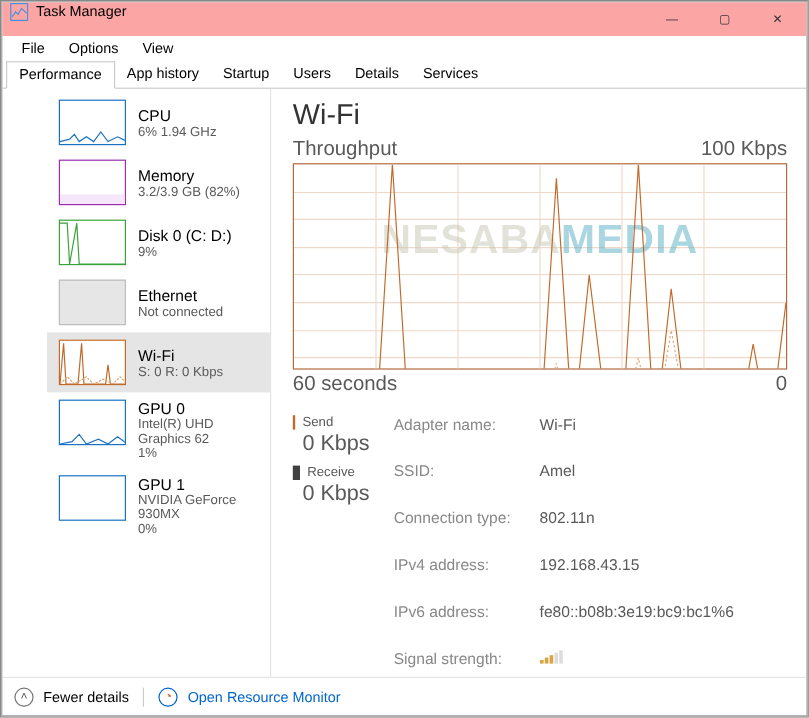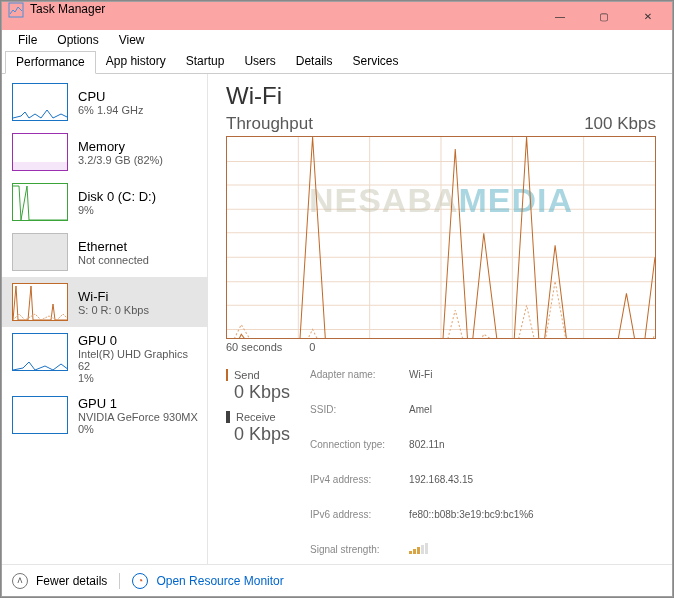--- a/index.html
+++ b/index.html
@@ -9,47 +9,47 @@
   .titlebar .app-icon { width: 16px; height: 16px; margin: 0 6px 0 4px; }
   .titlebar .title { font-size: 12px; color: #000; flex: 1; }
   .titlebar .win-controls { display: flex; }
   .titlebar .win-btn { width: 44px; height: 28px; display: flex; align-items: center; justify-content: center; color: #333; font-size: 10px; }
   .menubar { height: 20px; display: flex; align-items: center; padding: 0 6px; border-bottom: 1px solid transparent; }
   .menubar .menu-item { font-size: 12px; color: #000; padding: 0 10px; }
   .tabbar { height: 24px; display: flex; padding: 0 3px; border-bottom: 1px solid #ccc; }
   .tabbar .tab { padding: 3px 10px 0 10px; font-size: 12px; color: #000; position: relative; top:1px; }
   .tabbar .tab.active { border: 1px solid #ccc; border-bottom: 1px solid #fff; background: #fff; }
   .content { flex: 1; display: flex; overflow: hidden; }
-  .sidebar { width: 206px; border-right: 1px solid #e5e5e5; overflow-y: auto; padding: 3px 0; }
+  .sidebar { width: 187px; border-right: 1px solid #e5e5e5; overflow-y: auto; padding: 3px 0; margin-left: 37px; }
   .side-item { display: flex; padding: 6px 6px 6px 10px; }
   .side-item.selected { background: #e5e5e5; }
   .side-item .thumb { width: 56px; height: 38px; border: 1px solid #b0b0b0; background: #fff; margin-right: 10px; flex-shrink: 0; position: relative; overflow: hidden; }
   .side-item .info { display: flex; flex-direction: column; justify-content: center; min-width: 0; }
   .side-item .name { font-size: 13px; color: #000; white-space: nowrap; overflow: hidden; text-overflow: ellipsis; }
   .side-item .sub { font-size: 11px; color: #595959; white-space: nowrap; overflow: hidden; text-overflow: ellipsis; }
   .main { flex: 1; padding: 8px 16px 8px 18px; display: flex; flex-direction: column; min-width: 0; }
   .main-header { display: flex; align-items: baseline; margin-bottom: 4px; }
   .main-title { font-size: 24px; font-weight: normal; color: #333; margin-right: 16px; }
   .main-sub { font-size: 12px; color: #595959; flex:1; white-space: nowrap; overflow: hidden; text-overflow: ellipsis; }
   .graph-labels { display: flex; justify-content: space-between; font-size: 17px; color: #595959; margin-bottom: 2px; }
   .graph { height: 236px; border: 1px solid #b36a3d; position: relative; overflow: hidden; }
   .graph .grid { position: absolute; inset: 0; }
   .graph .grid line { stroke: #eed9c9; stroke-width: 1; }
   .graph .line-dark { stroke: #c06a2a; stroke-width: 1; fill: none; }
   .graph .line-light { stroke: #e2a574; stroke-width: 1; fill: none; stroke-dasharray: 2 2; }
   .graph .watermark { position: absolute; top: 44px; left: 0; right: 0; text-align: center; font-size: 34px; font-weight: bold; color: rgba(120,170,170,0.35); letter-spacing: 1px; }
   .graph .watermark .w1 { color: rgba(190,190,170,0.45); }
   .graph .watermark .w2 { color: rgba(100,180,200,0.55); }
-  .graph-footer { display: flex; font-size: 11px; color: #595959; margin-top: 2px; gap: 27px; }
+  .graph-footer { display: flex; justify-content: space-between; font-size: 17px; color: #595959; margin-top: 2px; gap: 27px; }
   .details { display: flex; margin-top: 16px; gap: 20px; font-size: 12px; }
   .send-receive { display: flex; flex-direction: column; }
   .send-receive .lbl { font-size: 11px; color: #595959; border-left: 2px dashed #c06a2a; padding-left: 6px; margin-bottom: 1px;}
-  .send-receive .lbl.solid { border-left: 4px solid #404040;}
+  .send-receive .lbl.solid { border-left: 6px solid #404040;}
   .send-receive .val { font-size: 18px; color: #595959; margin-bottom: 8px; padding-left: 8px; }
-  .props { display: grid; grid-template-columns: max-content 1fr; column-gap: 10px; row-gap: 2px; font-size: 10px; color: #595959; gap: 24px; }
+  .props { display: grid; grid-template-columns: max-content 1fr; column-gap: 10px; row-gap: 2px; font-size: 13px; color: #595959; gap: 24px; }
   .props .plabel { color: #888; }
   .sig-bars { display: inline-flex; align-items: flex-end; gap: 1px; height: 10px; }
   .sig-bars span { width: 3px; background: #d9a441; }
   .footer { height: 32px; border-top: 1px solid #e5e5e5; display: flex; align-items: center; padding: 0 10px; font-size: 12px; gap: 8px; }
   .footer .link { color: #0066cc; }
   .footer .sep { width: 1px; height: 16px; background: #ccc; margin: 0 4px; }
   .icon-circle { width: 16px; height: 16px; border: 1px solid #777; border-radius: 50%; display: inline-flex; align-items: center; justify-content: center; font-size: 10px; color: #555; }
 </style>
 </head>
 <body>

